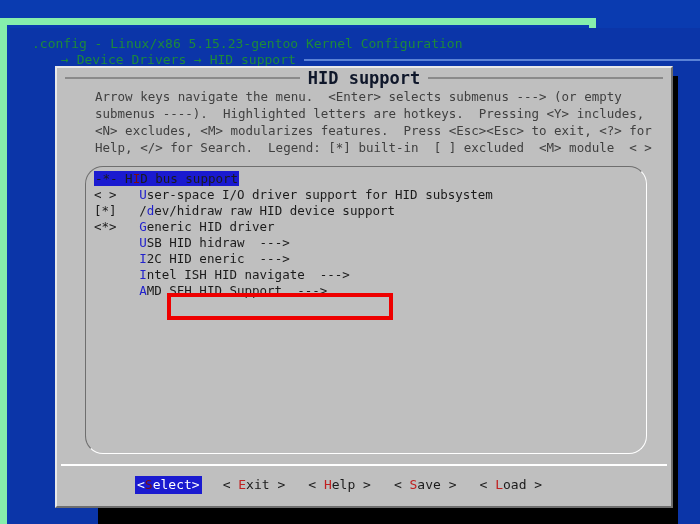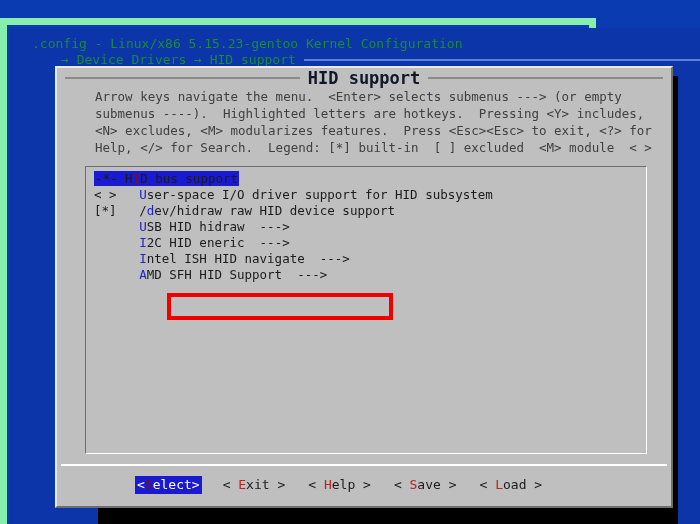--- a/index.html
+++ b/index.html
@@ -123,20 +123,21 @@
     left: 28px;
     top: 98px;
     width: 562px;
     height: 288px;
     background: #bfbfbf;
     box-sizing: border-box;
     border-top: 1px solid #6e6e6e;
     border-left: 1px solid #6e6e6e;
     border-right: 1px solid #ffffff;
     border-bottom: 1px solid #ffffff;
+    border-radius: 18px;
   }
 
   #menu-list {
     position: absolute;
     left: 8px;
     top: 4px;
     right: 4px;
   }
 
   .menu-row {
@@ -237,20 +238,21 @@
         <span class="title-rule"></span>
       </div>
 
       <div id="help-block"><div class="help-line">Arrow keys navigate the menu.  &lt;Enter&gt; selects submenus ---&gt; (or empty</div><div class="help-line">submenus ----).  Highlighted letters are hotkeys.  Pressing &lt;Y&gt; includes,</div><div class="help-line">&lt;N&gt; excludes, &lt;M&gt; modularizes features.  Press &lt;Esc&gt;&lt;Esc&gt; to exit, &lt;?&gt; for</div><div class="help-line">Help, &lt;/&gt; for Search.  Legend: [*] built-in  [ ] excluded  &lt;M&gt; module  &lt; &gt;</div></div>
 
       <div id="listbox">
         <div id="menu-list">
             <div class="menu-row selected"><span class="rowhl"><span class="state">-*- </span><span class="label">H</span><span class="hot">I</span><span class="label">D bus support</span></span></div>
             <div class="menu-row"><span class="state">&lt; &gt;   </span><span class="hot">U</span><span class="label">ser-space I/O driver support for HID subsystem</span></div>
             <div class="menu-row"><span class="state">[*]   </span><span class="label">/</span><span class="hot">d</span><span class="label">ev/hidraw raw HID device support</span></div>
+            <div class="menu-row"><span class="state">&lt;*&gt;   </span><span class="hot">G</span><span class="label">eneric HID driver</span></div>
             <div class="menu-row"><span class="state">      </span><span class="hot">U</span><span class="label">SB HID hidraw</span><span class="arrow">  ---&gt;</span></div>
             <div class="menu-row"><span class="state">      </span><span class="hot">I</span><span class="label">2C HID eneric</span><span class="arrow">  ---&gt;</span></div>
             <div class="menu-row"><span class="state">      </span><span class="hot">I</span><span class="label">ntel ISH HID navigate</span><span class="arrow">  ---&gt;</span></div>
             <div class="menu-row"><span class="state">      </span><span class="hot">A</span><span class="label">MD SFH HID Support</span><span class="arrow">  ---&gt;</span></div>
           </div>
       </div>
 
       <div id="annotation-box" style="border-color: rgb(238, 0, 0);"></div>
 
       <div id="button-separator"></div>

